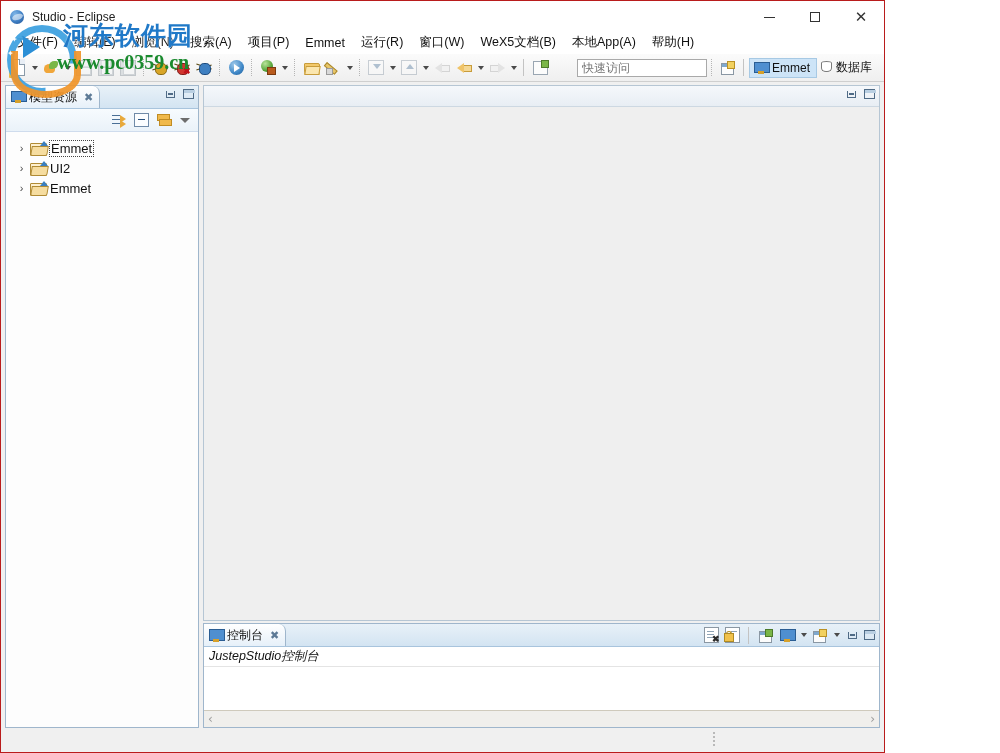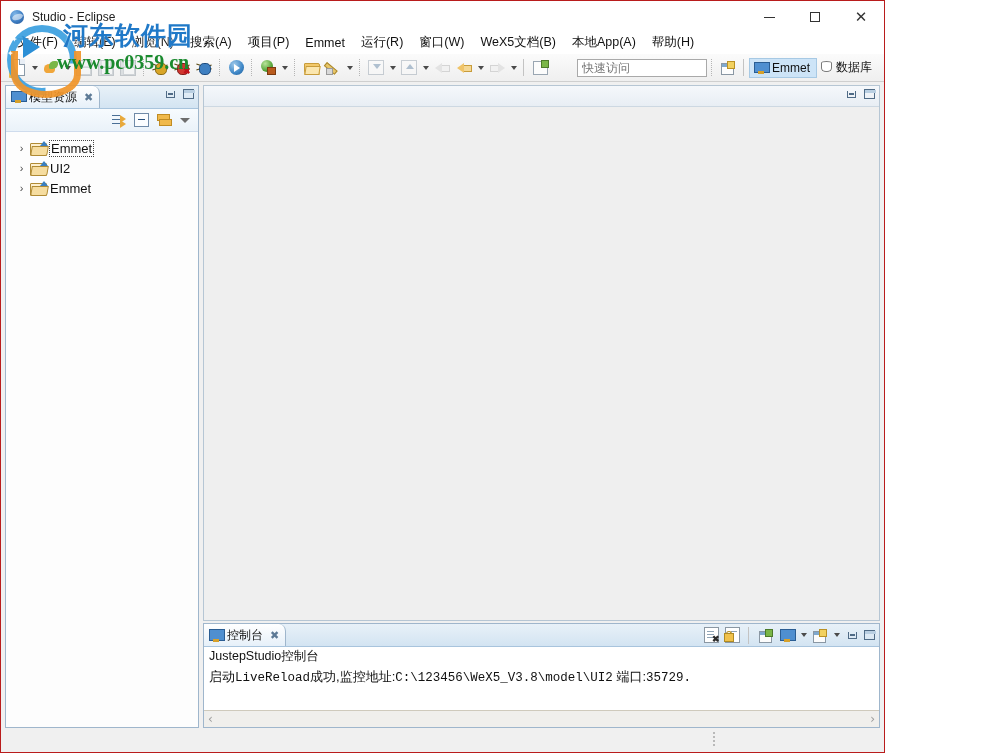--- a/index.html
+++ b/index.html
@@ -277,21 +277,21 @@
   .g-disp{width:14px;height:13px;position:relative;}
   .g-disp .scr{position:absolute;left:0;top:0;width:14px;height:10px;background:#4f8fd0;border:1px solid #2a5d93;}
   .g-disp .base{position:absolute;left:4px;bottom:0;width:6px;height:3px;background:#d6a12c;}
   .g-new{width:14px;height:13px;position:relative;}
   .g-new .b{position:absolute;left:0;top:2px;width:11px;height:10px;background:#fcfcfc;border:1px solid #8a97a3;}
   .g-new .hd{position:absolute;left:1px;top:3px;width:9px;height:3px;background:#7fa8cd;}
   .g-new .st{position:absolute;right:0;top:0;width:6px;height:6px;background:#f2d15f;border:1px solid #bb9124;}
 
   .console-header {
     height: 18px; padding: 1px 0 0 5px; font-size: 12.5px; color: #111;
-    background: #ffffff; border-bottom: 1px solid #e4e4e4;
+    background: #ffffff; border-bottom: 1px solid #e4e4e4; font-style: italic;
   }
   .console-body {
     position: absolute; left: 0; right: 0; top: 41px; bottom: 18px;
     background: #ffffff; overflow: hidden;
   }
   .console-line {
     padding: 3px 0 0 5px; font-size: 13px; color: #111; white-space: pre;
   }
   .console-line .mono { font-family: "Liberation Mono", "DejaVu Sans Mono", monospace; font-size: 12.5px; }
   .console-hscroll {
@@ -641,23 +641,20 @@
               <span class="hd"></span>
               <span class="st"></span>
             </span>
         </span>
         <span class="ct-arrow"></span>
         <span class="ic-min" style="margin-left:4px"></span>
         <span class="ic-max" style="margin-left:4px"></span>
       </div>
     </div>
     <div class="console-header">JustepStudio控制台</div>
-    <div class="console-body">
-      <div class="console-line"><span>启动</span><span class="mono">LiveReload</span><span>成功,监控地址:</span><span class="mono">C:\123456\WeX5_V3.8\model\UI2</span><span> 端口:</span><span class="mono">35729.</span></div>
-    </div>
     <div class="console-hscroll">
       <span class="sb-arrow">‹</span>
       <span class="sb-arrow">›</span>
     </div>
   </div>
 
   <div class="statusbar">
     <div class="status-grip">
       <span></span>
         <span></span>

